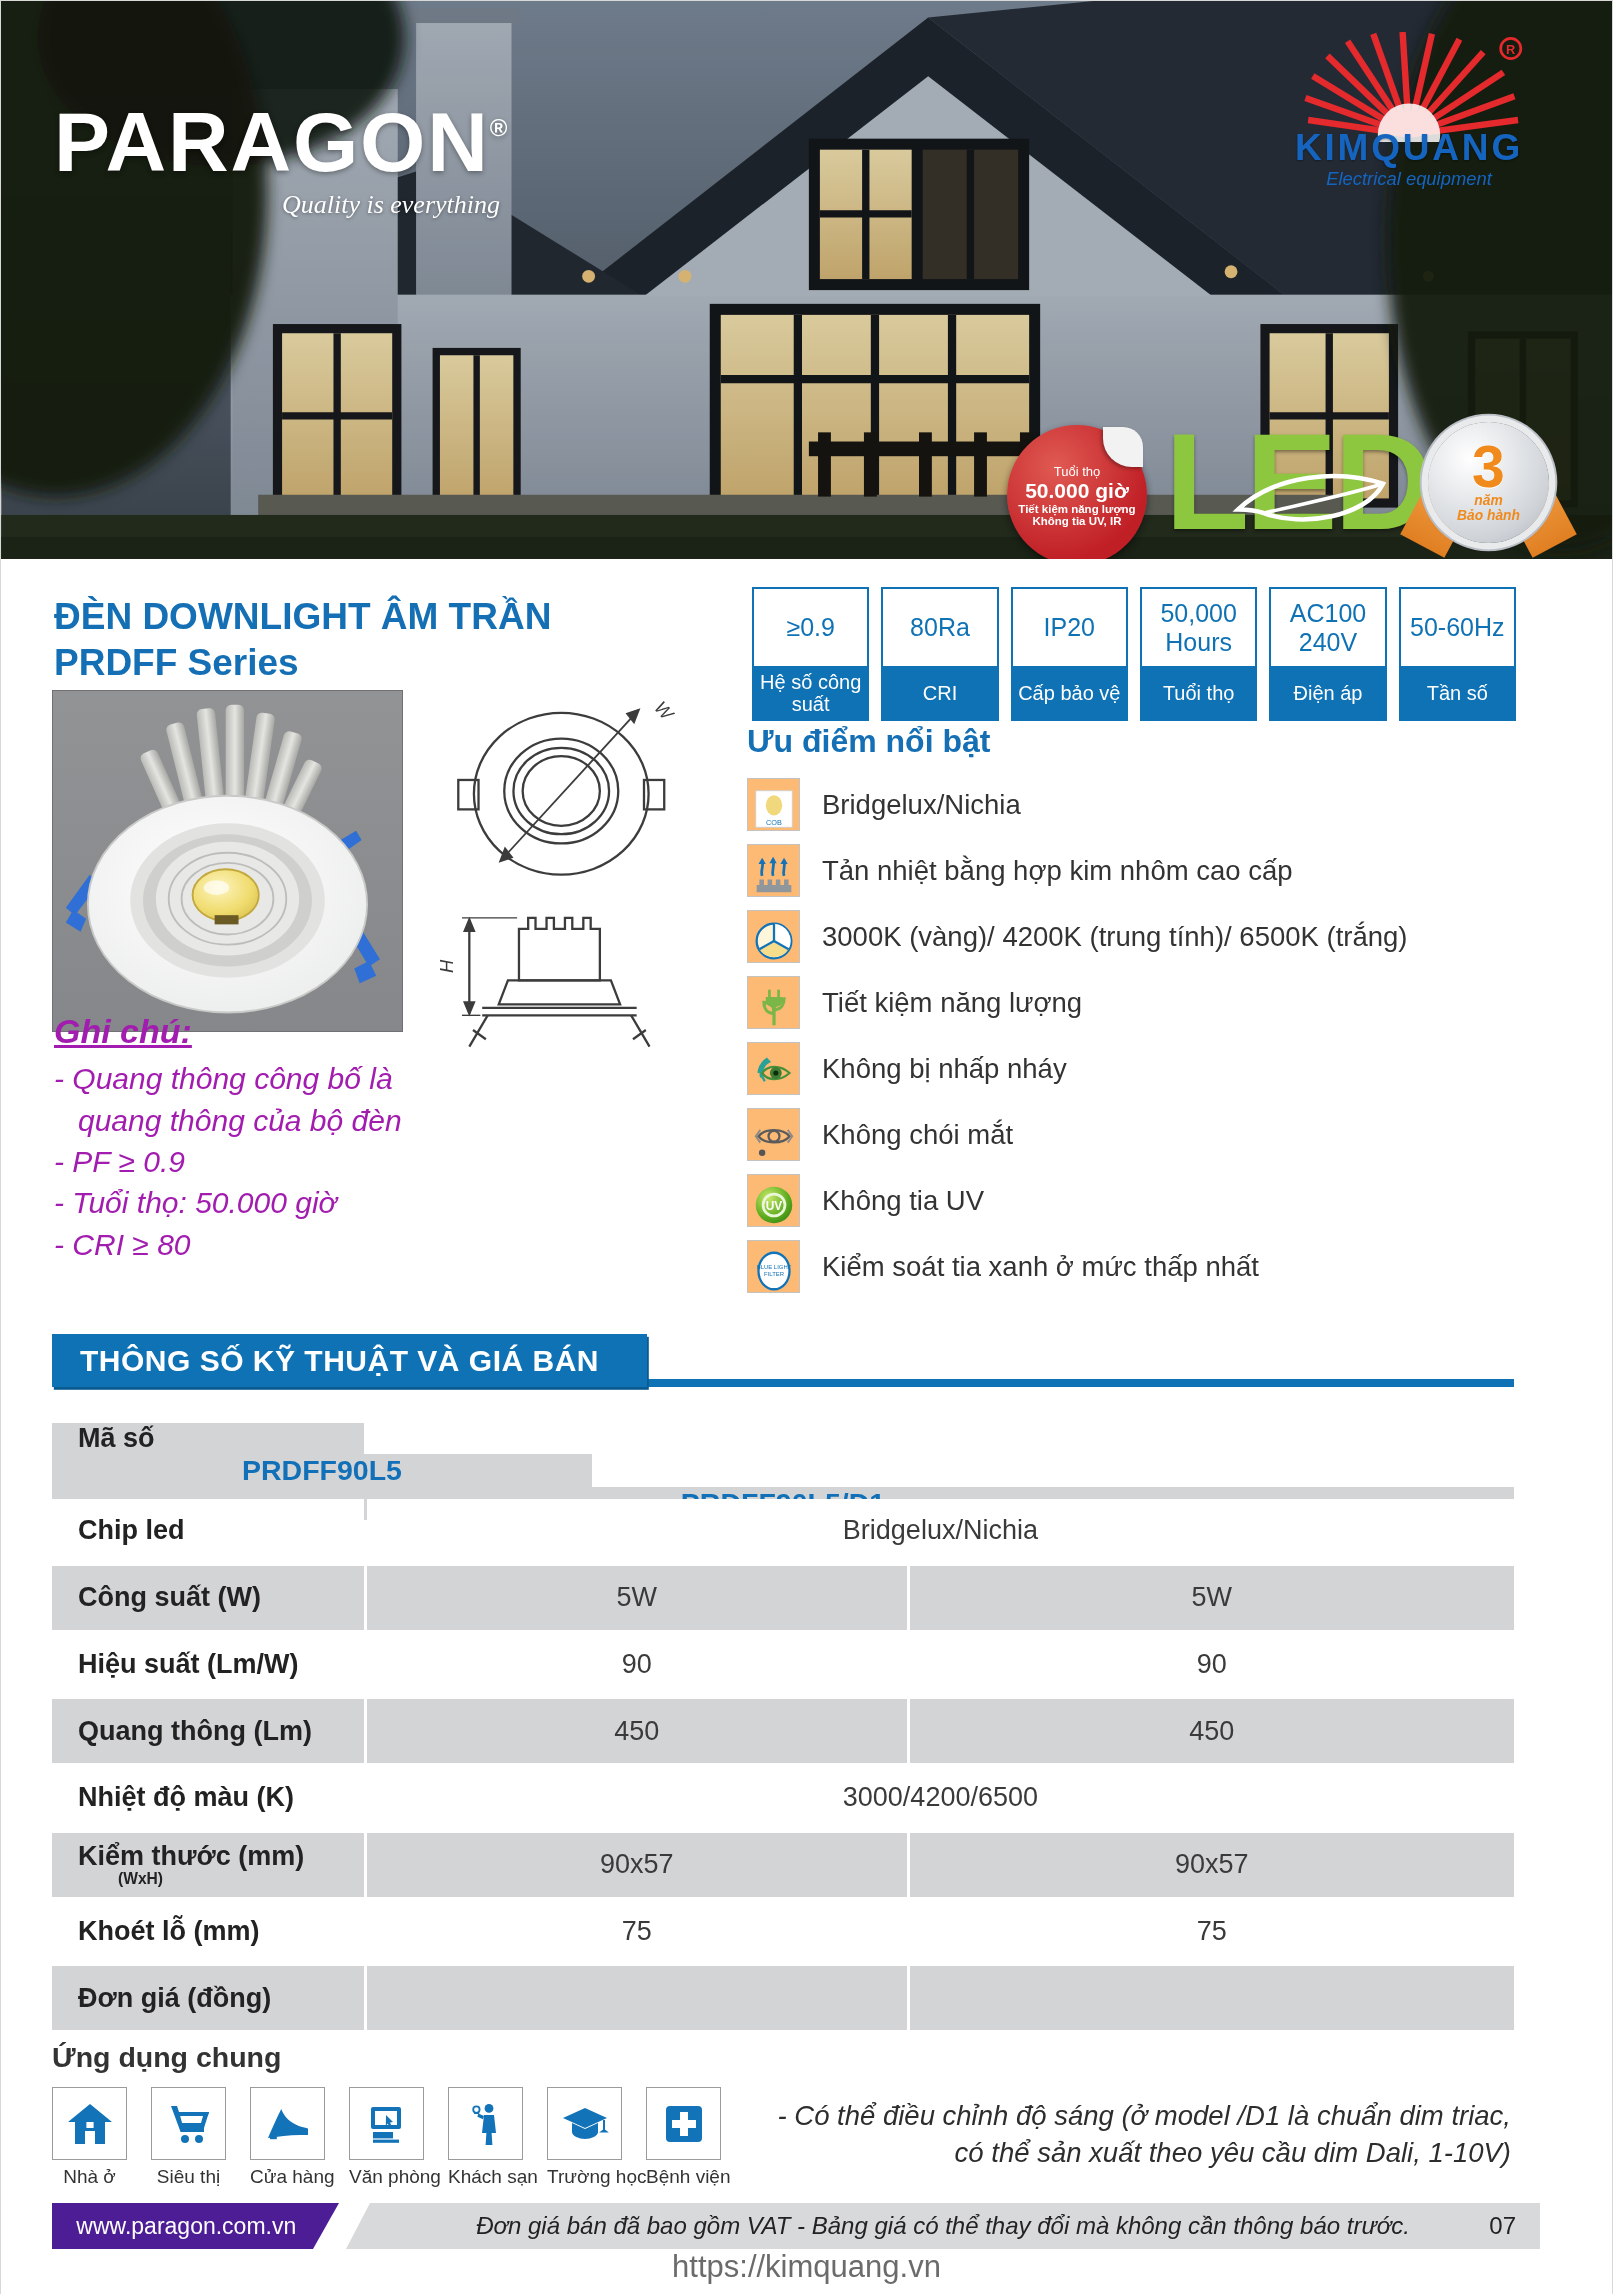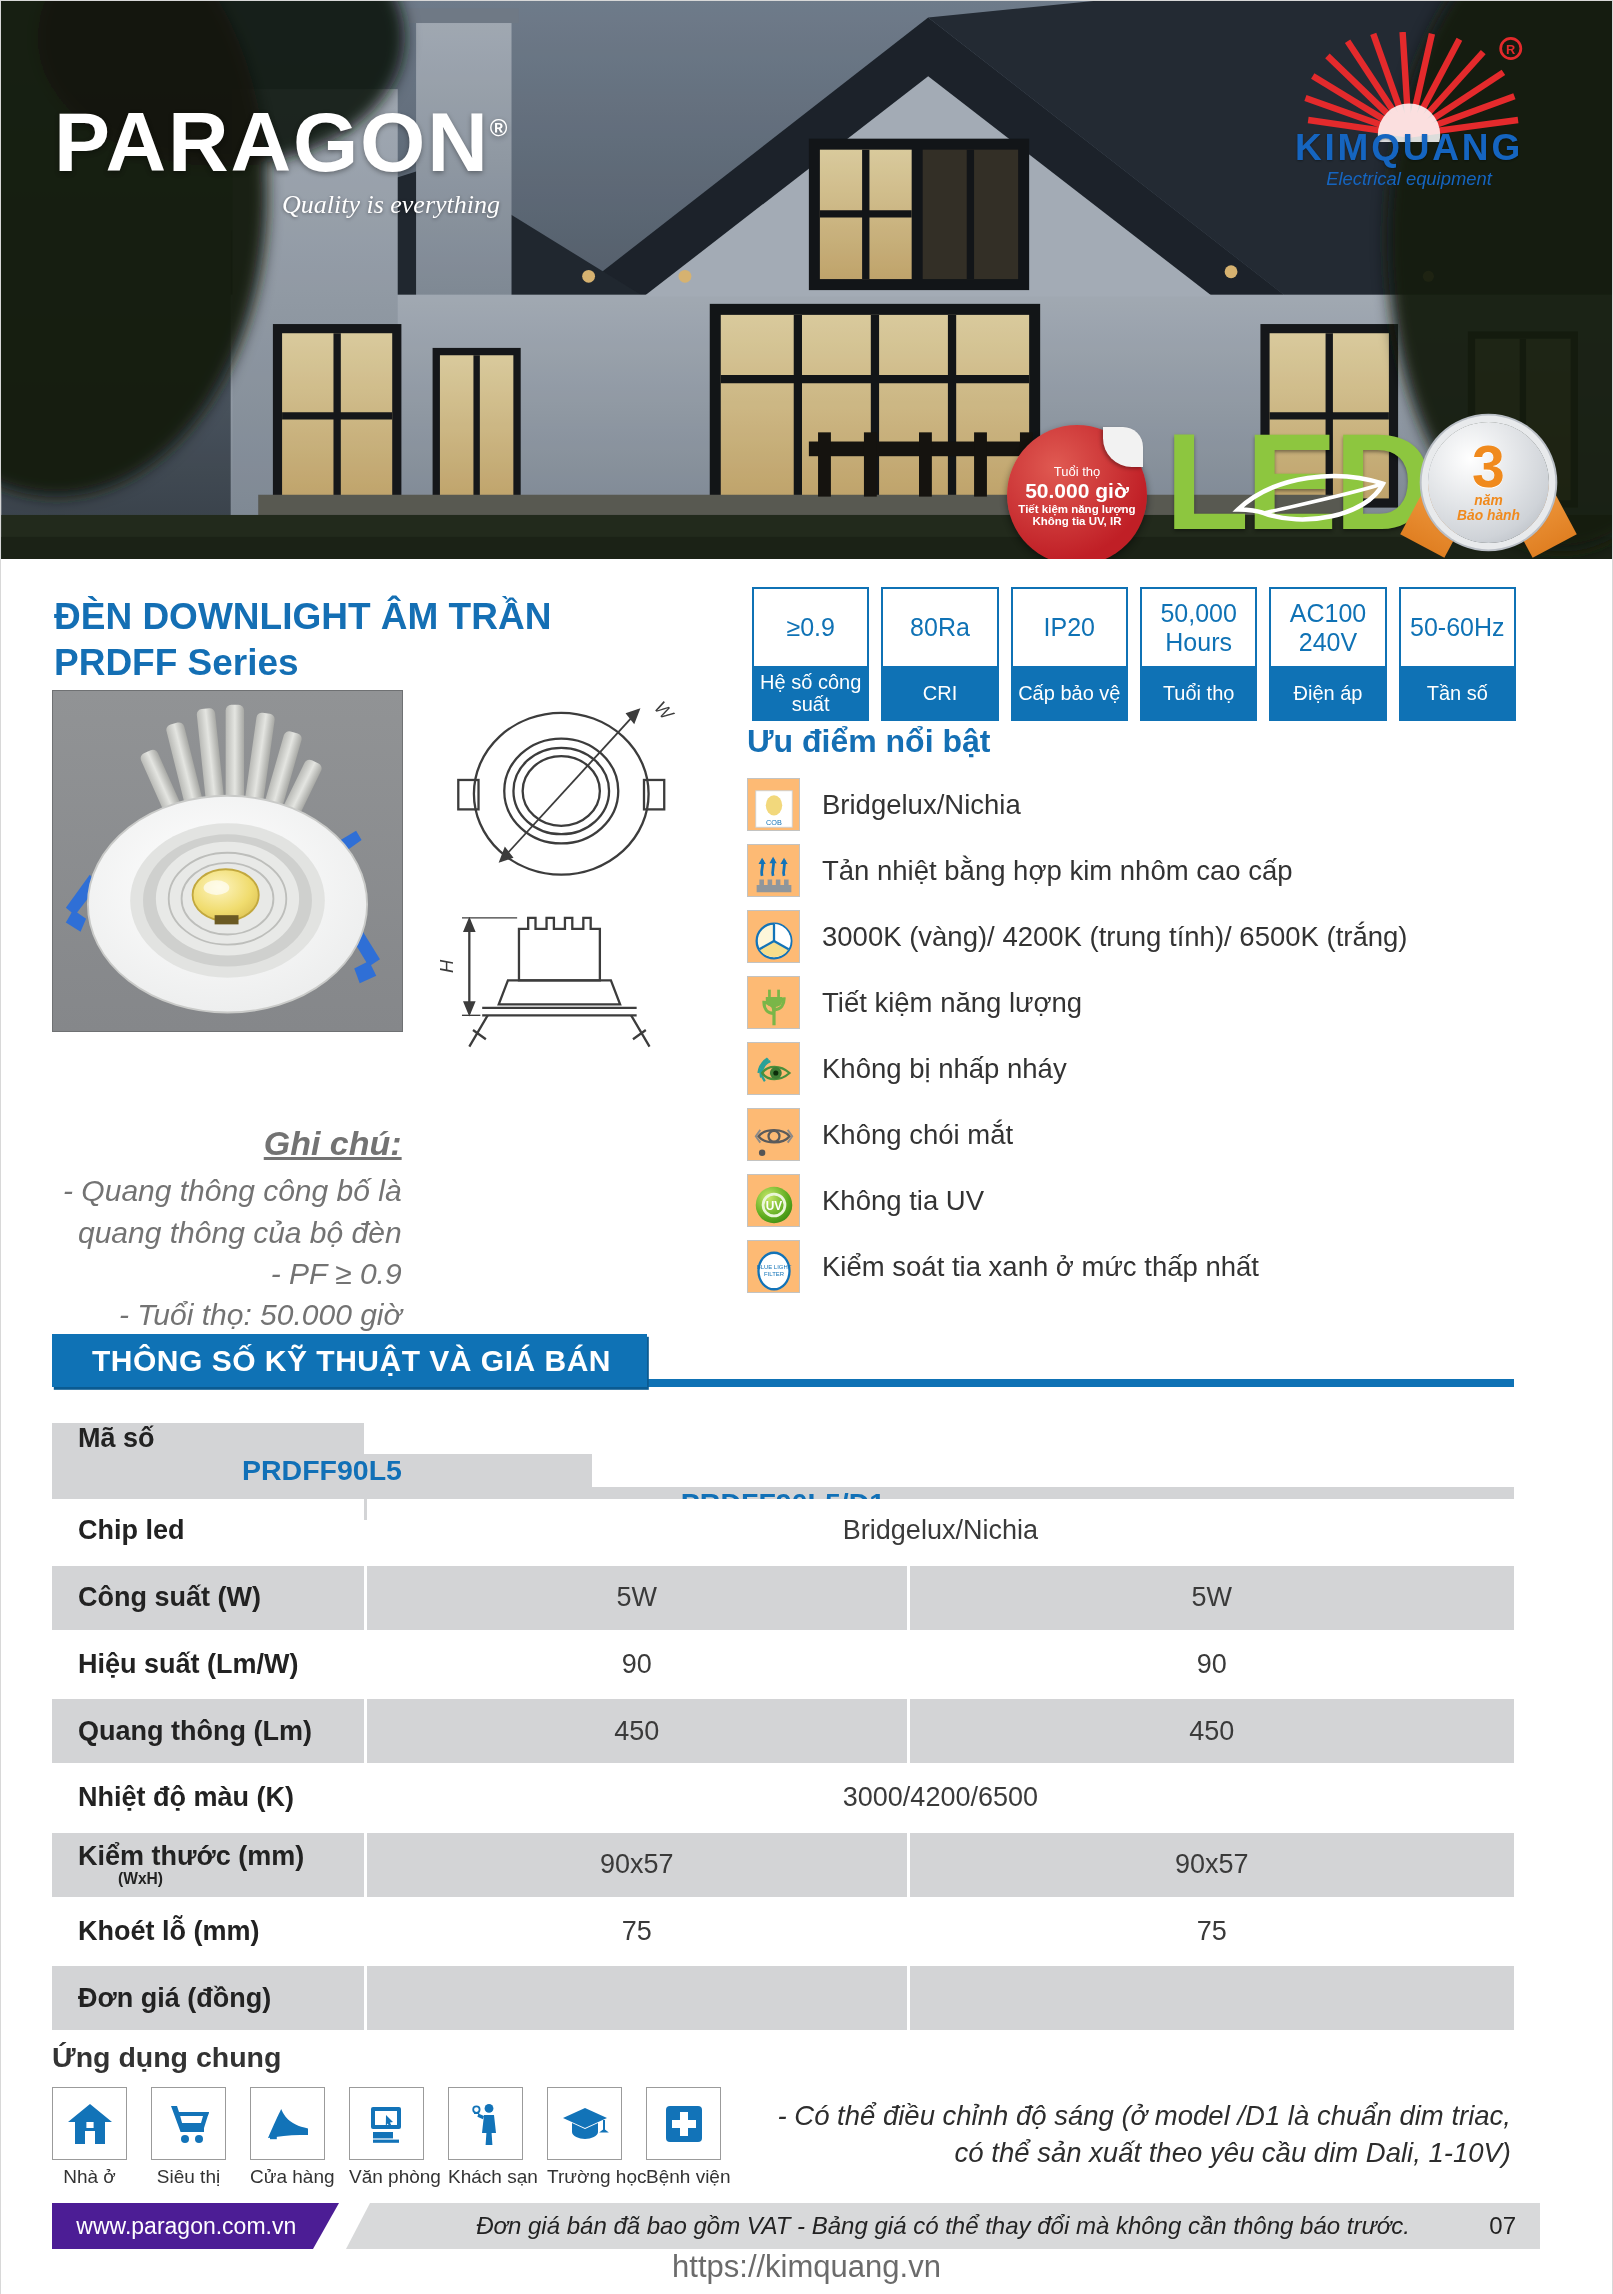--- a/index.html
+++ b/index.html
@@ -37,36 +37,36 @@
   .spec-badges { position:absolute; left:751px; top:586px; width:764px; display:flex; gap:12px; }
   .badge { flex:1; border:2.8px solid #0f72b5; background:#fff; display:flex; flex-direction:column; }
   .badge-top { flex:1; min-height:77px; display:flex; align-items:center; justify-content:center; color:#0f72b5; font-size:25px; font-weight:500; text-align:center; white-space:pre-line; line-height:1.15; padding:3.7px 1.8px; }
   .badge-bottom { background:#0f72b5; color:#fff; min-height:53px; display:flex; align-items:center; justify-content:center; text-align:center; font-size:20px; line-height:1.1; padding:3.7px 2.8px; }
 
   
   .photo-box { position:absolute; left:51px; top:689px; width:351px; height:342px; background:linear-gradient(180deg,#919395,#85878a); border:0.9px solid #6f7173; }
   .diagrams { position:absolute; left:415px; top:687px; }
 
   
-  .notes { position:absolute; left:53px; top:1123px; font-style:italic; color:#737373;text-align:right; }
+  .notes { position:absolute; left:53px; top:1011px; font-style:italic; color:#a21caf; }
   .notes-heading { font-size:34px; font-weight:bold; text-decoration:underline; margin-bottom:7.3px; }
   .note-line { font-size:30px; line-height:1.38; }
   .note-line.indent { padding-left:24px; }
 
   
   .features { position:absolute; left:746px; top:722px; width:808px; }
   .features-heading { color:#146fb4; font-size:32px; font-weight:bold; margin-bottom:18.4px; }
   .feature-item { display:flex; align-items:center; gap:22px; margin-bottom:13px; height:53px; }
   .f-icon { width:53px; height:53px; background:#fdba74; border:0.9px solid #c3c3c1; display:flex; align-items:flex-end; justify-content:center; flex:0 0 53px; }
   .f-label { font-size:27.5px; color:#333; }
 
   
   .section-bar { position:absolute; left:51px; top:1333px; width:1462px; height:53px; }
   .section-underline { position:absolute; left:0; bottom:0; width:100%; height:8.3px; background:#0f72b5; }
-  .section-box { position:absolute; left:0; top:0; width:595px; height:53px; background:#0f72b5; box-shadow:1.8px 2.8px 0 #0a5b92; display:flex; align-items:center; padding-left:40px; }
+  .section-box { position:absolute; left:0; top:0; width:595px; height:53px; background:#0f72b5; box-shadow:1.8px 2.8px 0 #0a5b92; display:flex; align-items:center; padding-left:28px; }
   .section-box span { color:#fff; font-size:30px; font-weight:bold; letter-spacing:0.5px; }
   .spec-table { position:absolute; left:51px; top:1422px; width:1462px; }
   .t-row { display:flex; margin-bottom:2.8px; }
   .t-row.gray .t-cell { background:#d3d4d6; }
   .t-row.white .t-cell { background:#fff; }
   .t-cell { margin-right:2.8px; display:flex; align-items:center; justify-content:center; font-size:27px; color:#3a3a3a; }
   .t-cell:last-child { margin-right:0; }
   .t-label { width:312px; justify-content:flex-start; padding-left:26px; font-weight:bold; color:#222; flex-direction:column; align-items:flex-start; justify-content:center; }
   .t-label .sub { font-size:15.6px; font-weight:bold; padding-left:40px; margin-top:-1.8px; }
   .t-v1 { width:540px; }

